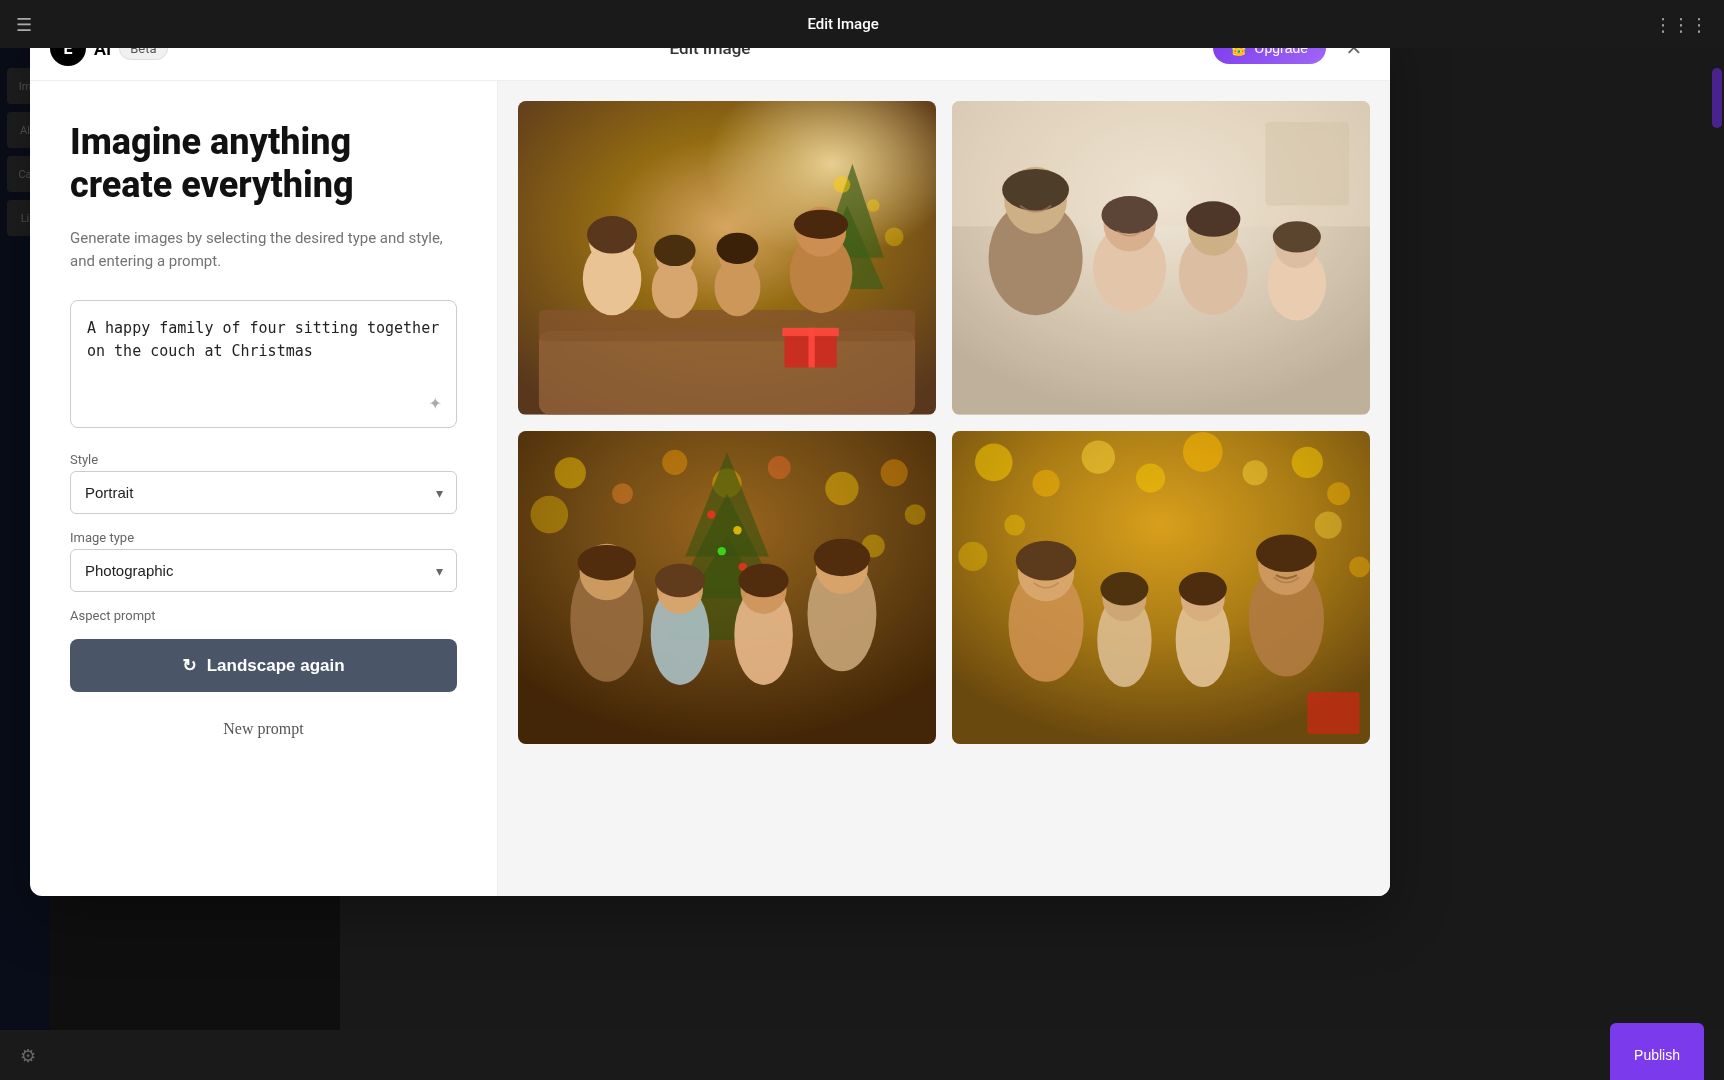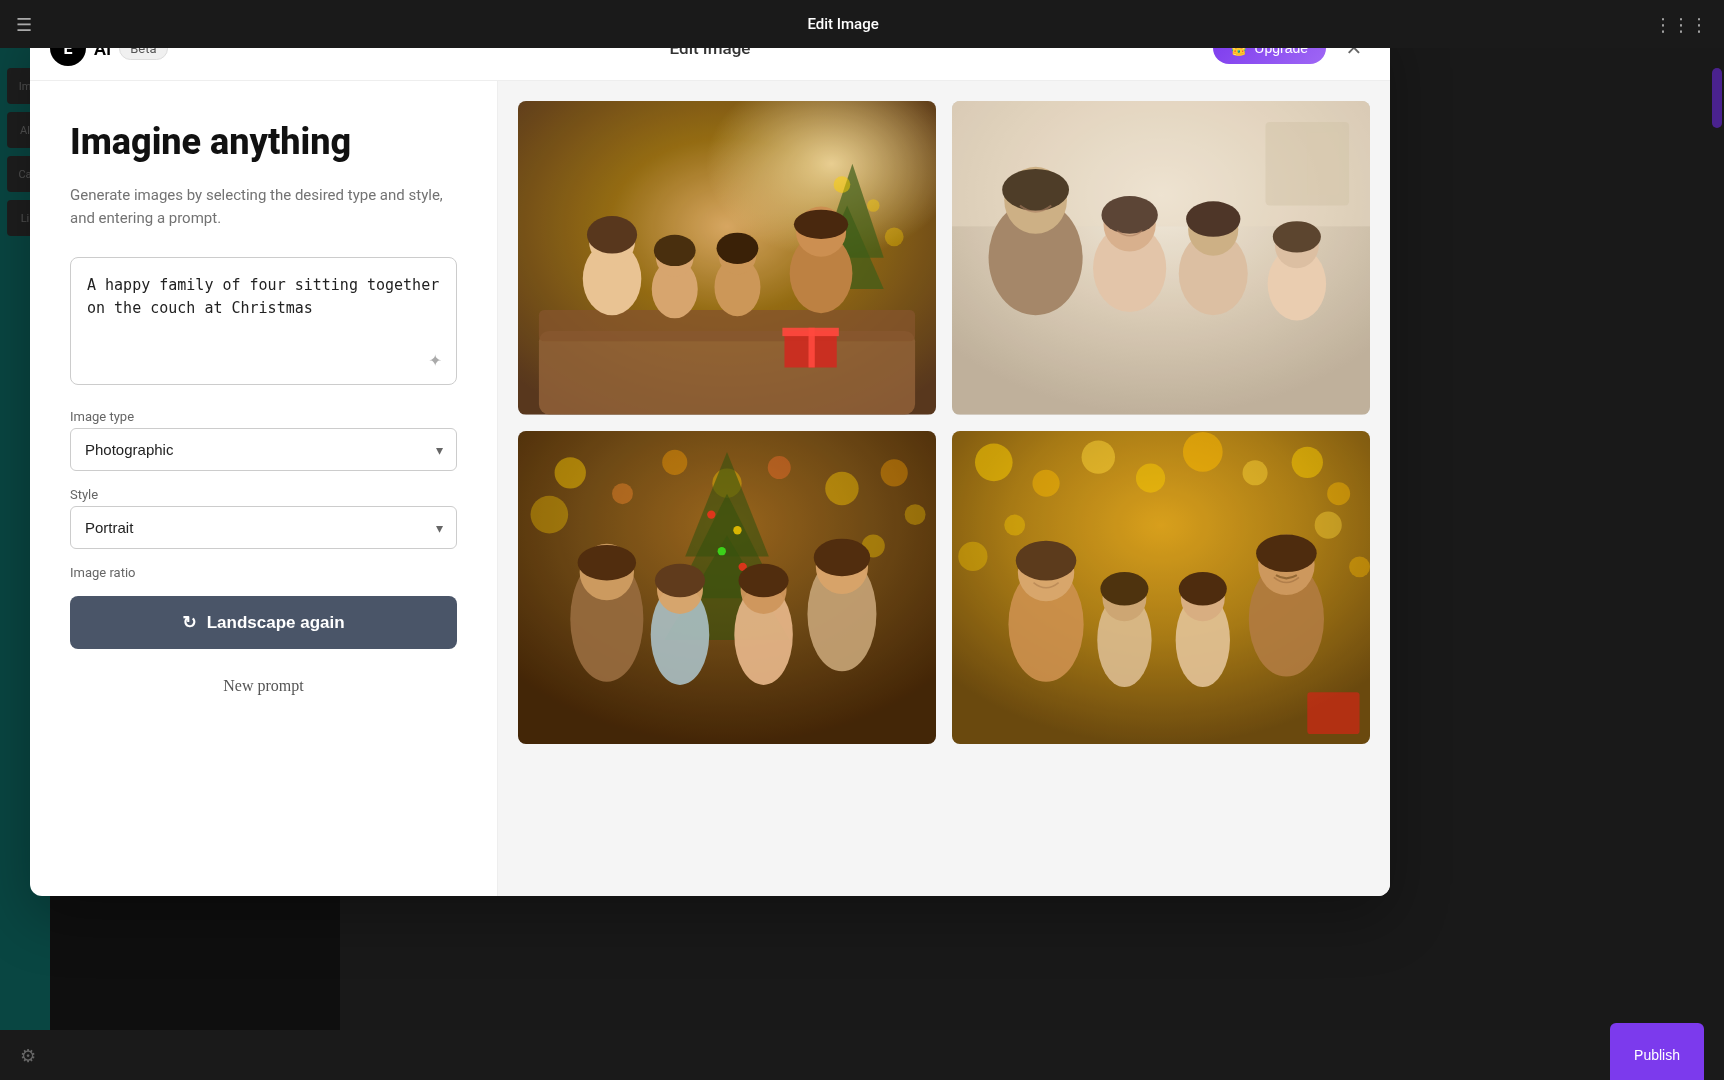--- a/index.html
+++ b/index.html
@@ -370,21 +370,21 @@
       color: #aaa;
       font-size: 18px;
     }
 
     .left-sidebar {
       position: absolute;
       top: 48px;
       left: 0;
       width: 50px;
       bottom: 50px;
-      background: #0f766e;
+      background: #0f172a;
       display: flex;
       flex-direction: column;
       align-items: center;
       padding-top: 20px;
       gap: 8px;
     }
 
     .sidebar-item-dot {
       width: 36px;
       height: 36px;
@@ -463,59 +463,60 @@
           <span>✕</span>
         </button>
       </div>
     </div>
 
     <div class="modal-body">
 
       <div class="left-panel">
         <h1 class="panel-heading">
           <span>Imagine anything</span><br>
+          <span>create everything</span>
         </h1>
         <p class="panel-subtitle">Generate images by selecting the desired type and style, and entering a prompt.</p>
 
         
         <div class="prompt-container">
           <textarea class="prompt-textarea" style="">A happy family of four sitting together on the couch at Christmas</textarea>
           <span class="prompt-icon">✦</span>
+        </div>
+
+        
+        <div class="field-group">
+          <label class="field-label">Style</label>
+          <div class="select-wrapper">
+            <select>
+              <option>Portrait</option>
+              <option>Landscape</option>
+              <option>Abstract</option>
+              <option>Vintage</option>
+            </select>
+          </div>
         </div>
 
         
         <div class="field-group">
           <label class="field-label">Image type</label>
           <div class="select-wrapper">
             <select>
               <option>Photographic</option>
               <option>Digital Art</option>
               <option>3D Render</option>
               <option>Anime</option>
               <option>Sketch</option>
             </select>
           </div>
         </div>
 
         
         <div class="field-group">
-          <label class="field-label">Style</label>
-          <div class="select-wrapper">
-            <select>
-              <option>Portrait</option>
-              <option>Landscape</option>
-              <option>Abstract</option>
-              <option>Vintage</option>
-            </select>
-          </div>
-        </div>
-
-        
-        <div class="field-group">
-          <label class="field-label">Image ratio</label>
+          <label class="field-label">Aspect prompt</label>
         </div>
 
         
         <button class="generate-btn">
           <span>↻</span>
           <span>Landscape again</span>
         </button>
 
         
         <button class="new-prompt-btn">New prompt</button>

